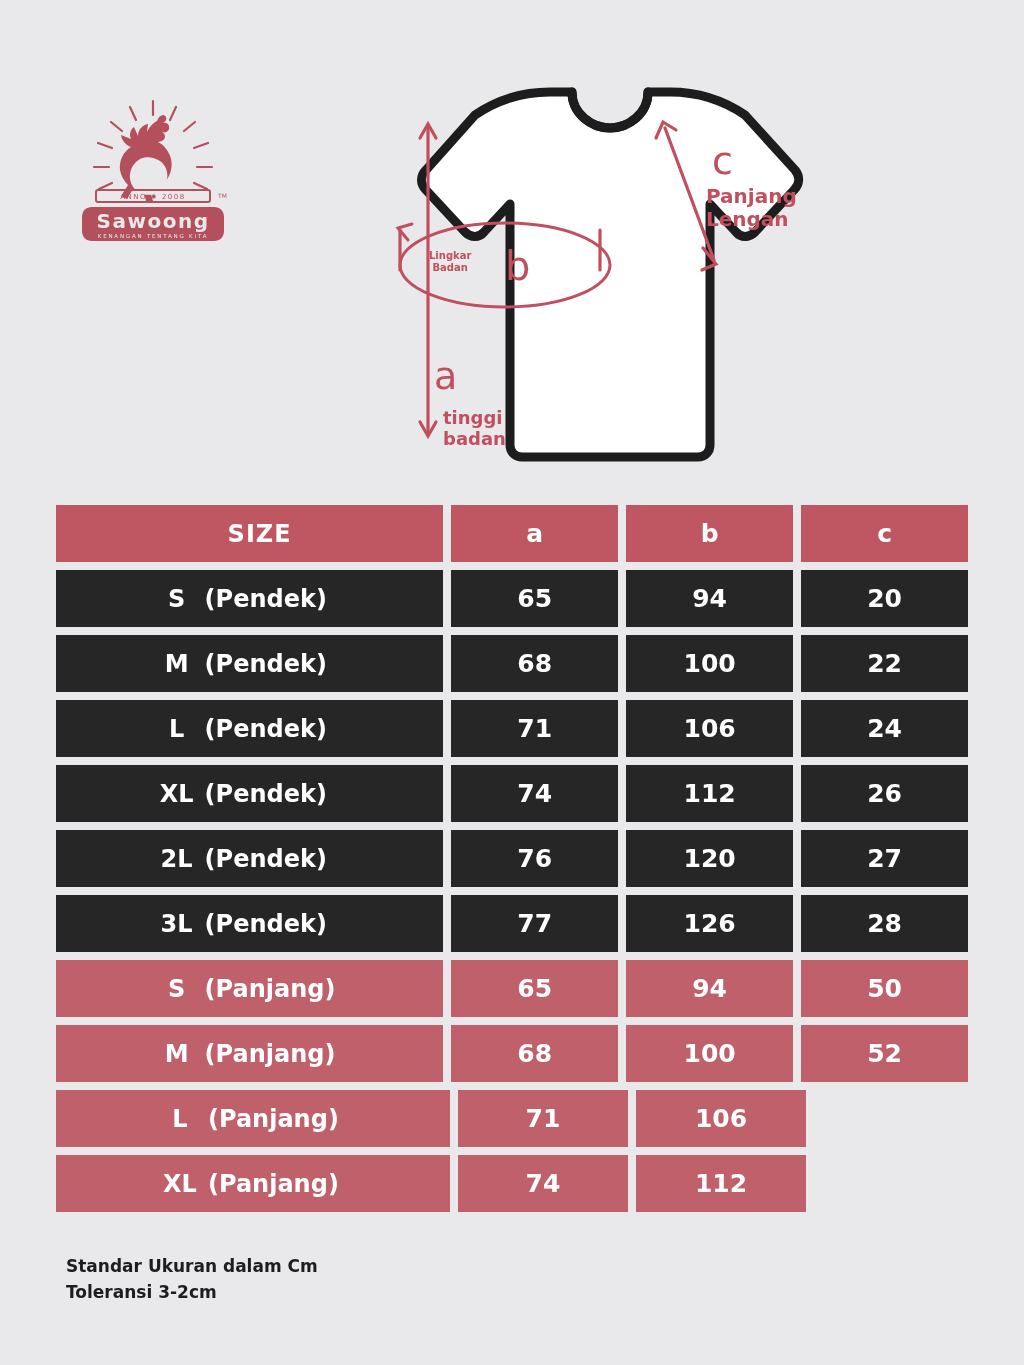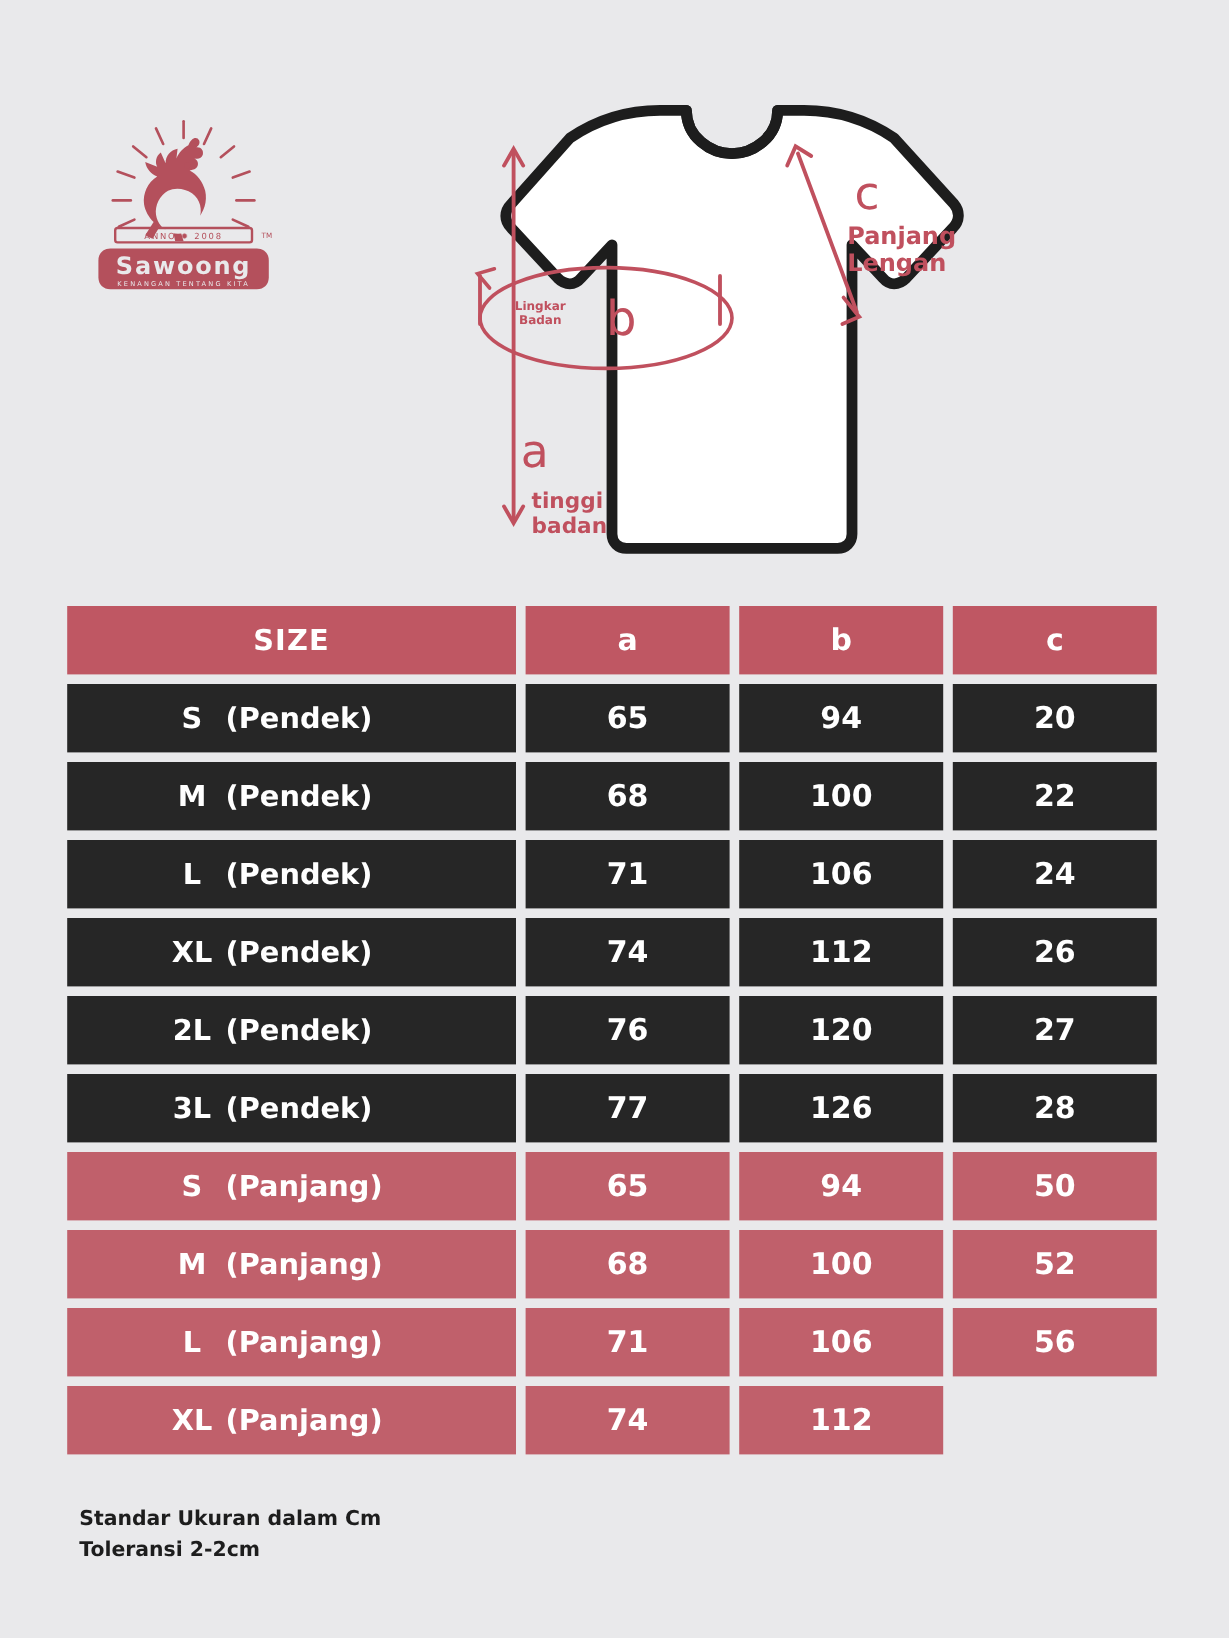--- a/index.html
+++ b/index.html
@@ -90,21 +90,21 @@
     margin-bottom: 8px;
   }
   .cell {
     display: flex;
     align-items: center;
     justify-content: center;
     height: 57px;
     color: #fff;
     font-weight: bold;
   }
-  .c-size   { width: 374px; }
+  .c-size   { width: 374px; padding-left: 20px; }
   .c-a      { width: 170px; }
   .c-b      { width: 170px; }
   .c-c      { width: 170px; }
 
   .head .cell {
     background: #bf5763;
     height: 57px;
     font-size: 30px;
   }
   .head .c-size { font-size: 32px; letter-spacing: 1px; }
@@ -317,31 +317,30 @@
       </div>
       <div class="row red">
         <div class="cell c-size">
           <span class="size-label">
             <span class="sz">L</span>
             <span>(Panjang)</span>
           </span>
         </div>
         <div class="cell c-a">71</div>
         <div class="cell c-b">106</div>
-        <div class="cell c-c">56</div>
       </div>
       <div class="row red">
         <div class="cell c-size">
           <span class="size-label">
             <span class="sz">XL</span>
             <span>(Panjang)</span>
           </span>
         </div>
         <div class="cell c-a">74</div>
         <div class="cell c-b">112</div>
       </div>
     </div>
 </div>
 
 <div class="footer">
   <div>Standar Ukuran dalam Cm</div>
-  <div>Toleransi 2-2cm</div>
+  <div>Toleransi 3-2cm</div>
 </div>
 
 </body></html>

